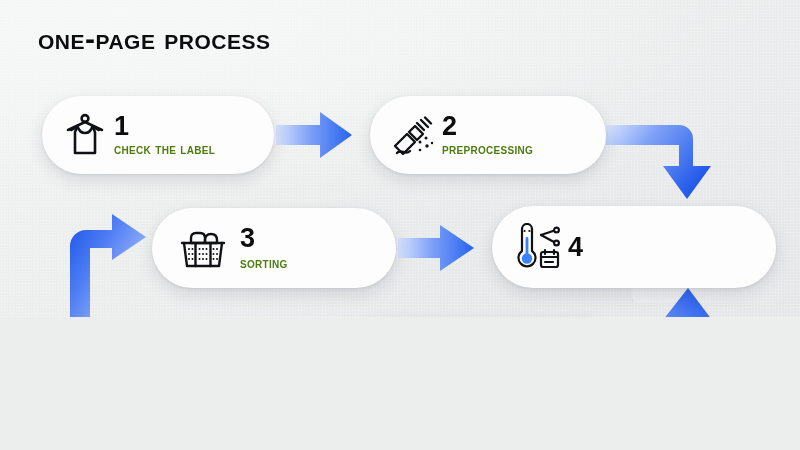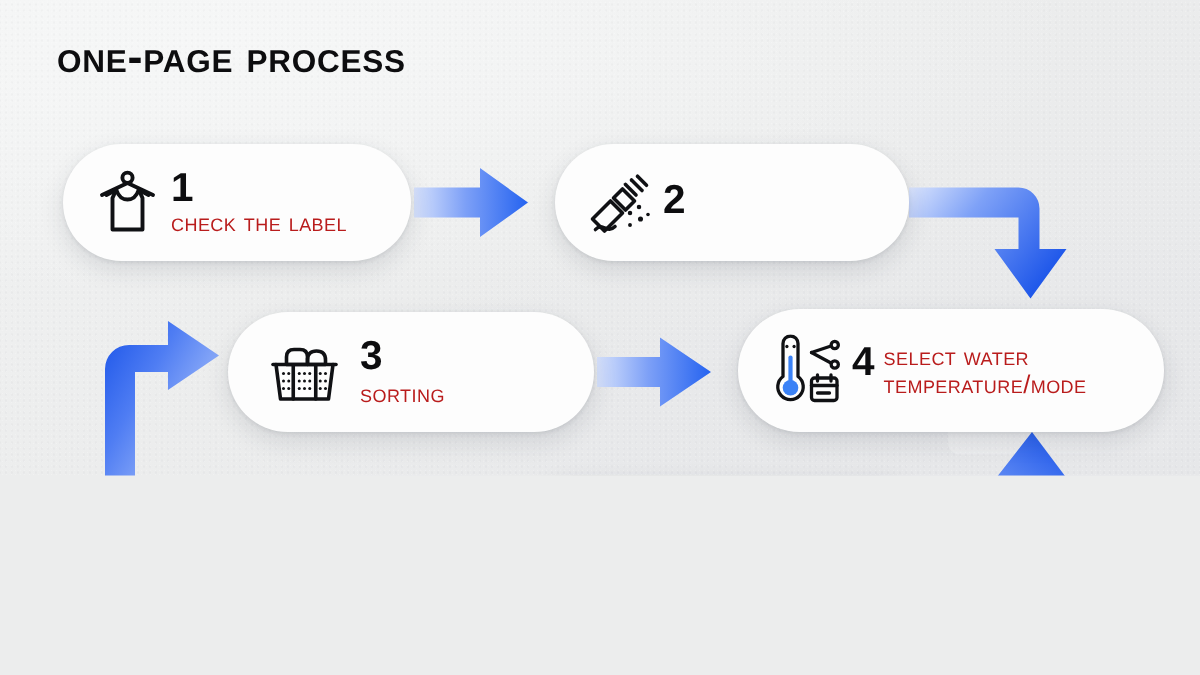--- a/index.html
+++ b/index.html
@@ -96,23 +96,23 @@
     justify-content: center;
     line-height: 1;
   }
   .card-num {
     font-size: 27px;
     font-weight: 700;
     color: #0d0d0f;
     line-height: .95;
   }
   .card-label {
-    font-size: 17px;
-    font-weight: 400;
-    color: #b91c1c;
+    font-size: 14px;
+    font-weight: 700;
+    color: #4d7c0f;
     font-variant: small-caps;
     text-transform: lowercase;
     letter-spacing: .3px;
     white-space: nowrap;
   }
 
   
   #card-1 { left: 42px;  top: 96px;  width: 232px; height: 78px; padding: 0 14px 0 18px; }
   #card-1 .card-icon { width: 50px; }
   #card-1 .card-text { margin-left: 4px; }
@@ -266,20 +266,21 @@
           <circle cx="30" cy="29" r="1.5"></circle>
           <circle cx="36" cy="25" r="1.5"></circle>
           <circle cx="37" cy="33" r="1.7"></circle>
           <circle cx="30" cy="37" r="1.3"></circle>
           <circle cx="42" cy="30" r="1.2"></circle>
         </g>
       </svg>
     </div>
     <div class="card-text">
       <div class="card-num">2</div>
+      <div class="card-label">Preprocessing</div>
     </div>
   </div>
 
   <div class="card" id="card-3">
     <div class="card-icon">
       <svg class="ico" width="52" height="44" viewBox="0 0 52 44">
         <g fill="none" stroke="#101114" stroke-width="2.4" stroke-linejoin="round" stroke-linecap="round">
           <path d="M14 12 q0 -5 5 -5 l4 0 q5 0 5 5 l0 5 l-14 0 Z"></path>
           <path d="M28 14 q0 -6 6 -6 q6 0 6 6 l0 3 l-12 0 Z"></path>
           <path d="M5 17 L47 17"></path>
@@ -338,21 +339,20 @@
           <rect x="32" y="29" width="17" height="15" rx="2"></rect>
           <path d="M32 34 L49 34"></path>
           <path d="M36 27 L36 31"></path>
           <path d="M45 27 L45 31"></path>
           <path d="M36 39 L44 39"></path>
         </g>
       </svg>
     </div>
     <div class="inline-wrap">
       <div class="card-num">4</div>
-      <div class="card-label">Select water temperature/mode</div>
     </div>
   </div>
 
   <div class="card" id="card-5">
     <div class="card-icon">
       <svg class="ico" width="50" height="46" viewBox="0 0 50 46">
         <g fill="none" stroke="#101114" stroke-width="2.4" stroke-linejoin="round" stroke-linecap="round">
           <path d="M25 8 a7 7 0 0 1 7 7 l-14 0 a7 7 0 0 1 7 -7 Z"></path>
           <path d="M25 1.5 L25 4.5"></path>
           <path d="M15.5 5 L17.6 7.1"></path>

